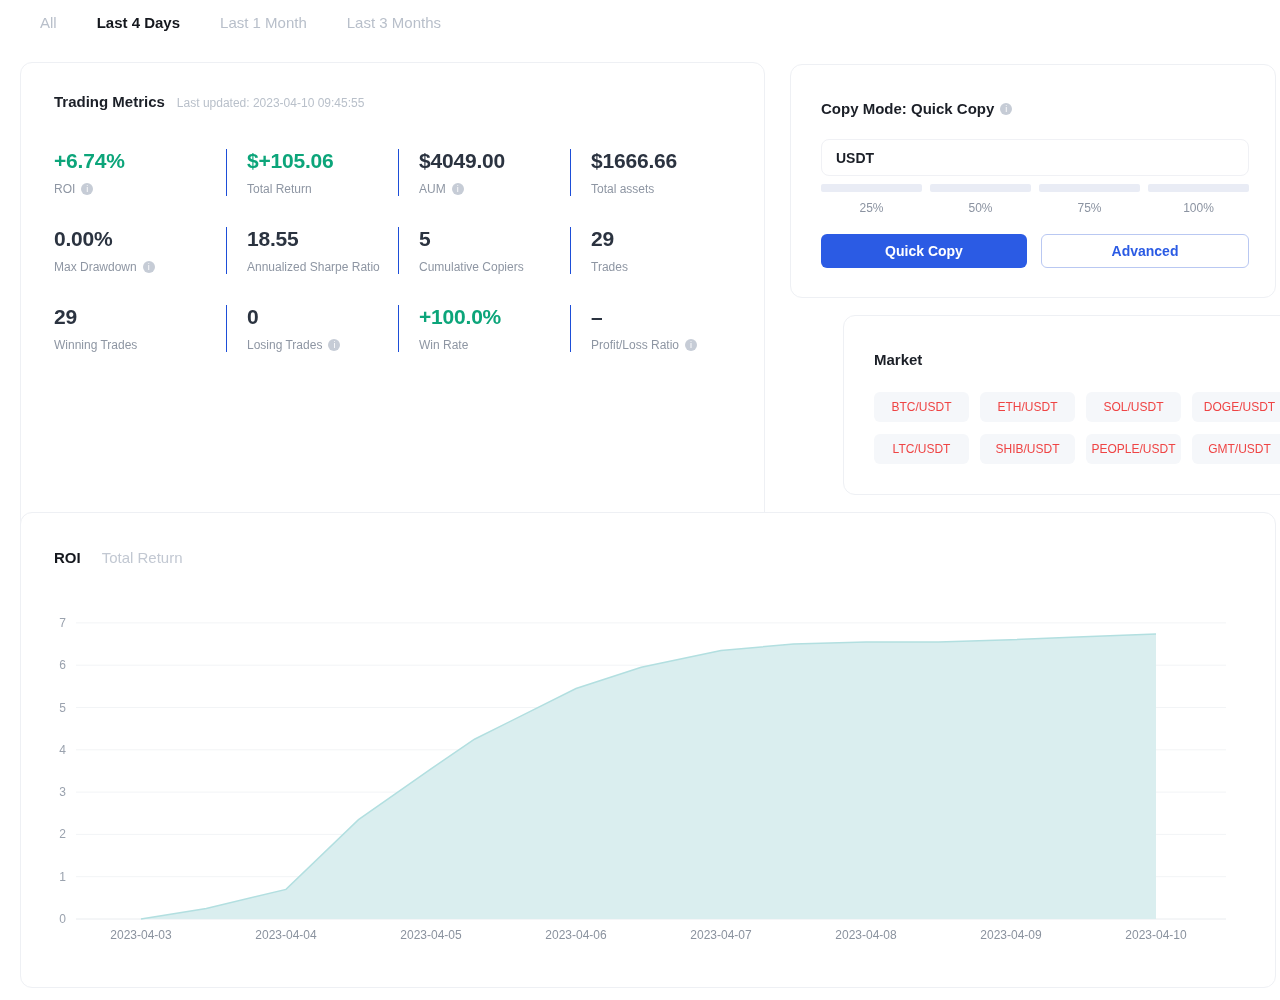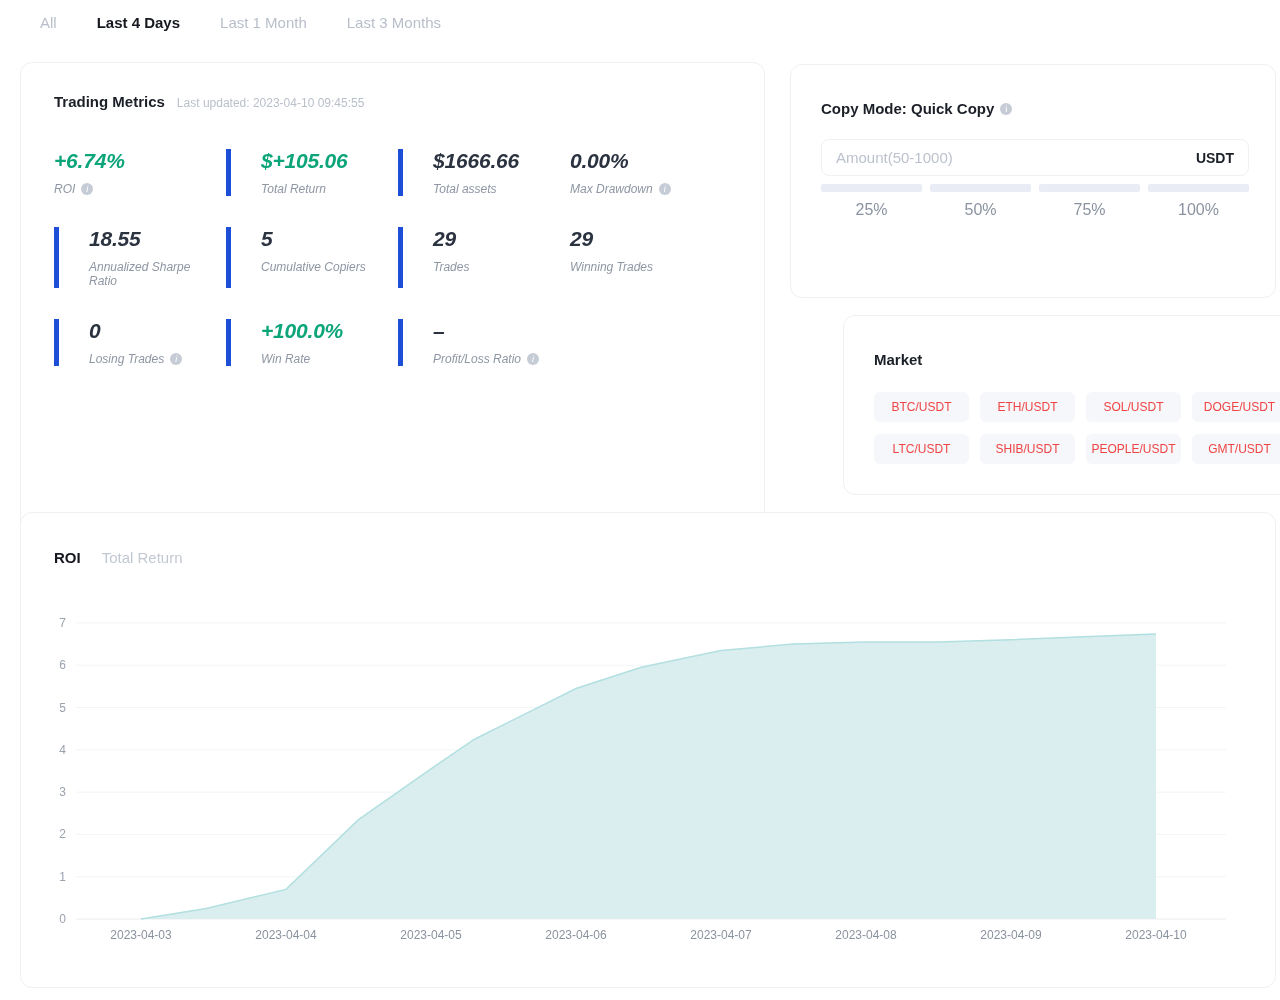--- a/index.html
+++ b/index.html
@@ -18,43 +18,43 @@
   #market-card  { left:822px; top:315px; width:486px;  height:180px;margin-left:21px; }
   #chart-card   { left:20px;  top:512px; width:1256px; height:476px; }
 
   .card-title { font-size:15px; font-weight:bold; color:#1b1f27; }
 
   
   #metrics-header { position:absolute; left:33px; top:30px; display:flex; align-items:baseline; gap:12px; }
   #metrics-updated { font-size:12px; color:#b9c0ca; }
   #metrics-grid { position:absolute; left:33px; top:86px; width:688px;
     display:grid; grid-template-columns:172px 172px 172px 172px; row-gap:31px; }
-  .metric { padding-right:8px;font-style:italic; }
-  .metric.divided { border-left:5px solid #1d4ed8; padding-left:30px; }
+  .metric { padding-right:8px; }
+  .metric.divided { border-left:1px solid #1d4ed8; padding-left:20px; }
   .metric .value { font-size:21px; font-weight:bold; color:#2b3340; letter-spacing:-0.2px; }
   .metric .value.green { color:#0ca57a; }
   .metric .label { margin-top:9px; font-size:12px; color:#8e96a3; display:flex; align-items:center; }
 
   .info { display:inline-block; width:12px; height:12px; border-radius:50%;
     background:#c6ccd6; color:#fff; font-size:9px; line-height:12px; text-align:center;
     margin-left:6px; flex:0 0 auto; cursor:pointer; }
   .info::after { content:"i"; }
 
   
   #copy-title-row { position:absolute; left:30px; top:35px; display:flex; align-items:center; }
   #amount-box { position:absolute; left:30px; top:74px; width:428px; height:37px;
     border:1px solid #f0f1f5; border-radius:8px; display:flex; align-items:center; padding:0 14px; }
   #amount-input { flex:1; border:none; outline:none; font-size:15px; color:#2b3340;
     font-family:"Liberation Sans", sans-serif; }
   #amount-input::placeholder { color:#bcc2cd; }
   #amount-currency { font-size:14px; font-weight:bold; color:#1b1f27; }
   #pct-row { position:absolute; left:30px; top:119px; width:428px; display:flex; gap:8px; }
   .pct-seg { flex:1; }
   .pct-bar { height:8px; background:#e9ecf5; border-radius:2px; cursor:pointer; }
-  .pct-label { margin-top:9px; text-align:center; font-size:16px; color:#8b93a1; }
+  .pct-label { margin-top:9px; text-align:center; font-size:12px; color:#8b93a1; }
   #copy-buttons { position:absolute; left:30px; top:169px; width:428px; display:flex; gap:14px; }
   .btn { flex:1; height:34px; border-radius:6px; font-size:14px; font-weight:bold;
     display:flex; align-items:center; justify-content:center; cursor:pointer;
     font-family:"Liberation Sans", sans-serif; }
   .btn.primary { background:#2b5be4; color:#fff; border:none; }
   .btn.secondary { background:#fff; color:#2b5be4; border:1px solid #b9c8f2; }
 
   
   #market-title { position:absolute; left:30px; top:35px; }
   #market-chips { position:absolute; left:30px; top:76px; width:412px;
@@ -94,20 +94,27 @@
           <span class="info"></span>
         </div>
   </div>
       <div class="metric divided">
     <div class="value green">$+105.06</div>
     <div class="label">
           <span class="lbl-text">Total Return</span>
         </div>
   </div>
       <div class="metric divided">
+    <div class="value">$4049.00</div>
+    <div class="label">
+          <span class="lbl-text">AUM</span>
+          <span class="info"></span>
+        </div>
+  </div>
+      <div class="metric divided">
     <div class="value">$1666.66</div>
     <div class="label">
           <span class="lbl-text">Total assets</span>
         </div>
   </div>
       <div class="metric">
     <div class="value">0.00%</div>
     <div class="label">
           <span class="lbl-text">Max Drawdown</span>
           <span class="info"></span>
@@ -159,41 +166,44 @@
   </div>
     </div>
 </div>
 
 <div class="card" id="copy-card">
   <div id="copy-title-row">
     <span class="card-title">Copy Mode: Quick Copy</span>
     <span class="info"></span>
   </div>
   <div id="amount-box">
-    <input id="amount-input" type="text" placeholder="Amount(50-1000)" style="">
     <span id="amount-currency">USDT</span>
   </div>
   <div id="pct-row">
       <div class="pct-seg">
     <div class="pct-bar"></div>
     <div class="pct-label">25%</div>
   </div>
       <div class="pct-seg">
     <div class="pct-bar"></div>
     <div class="pct-label">50%</div>
   </div>
       <div class="pct-seg">
     <div class="pct-bar"></div>
     <div class="pct-label">75%</div>
   </div>
       <div class="pct-seg">
     <div class="pct-bar"></div>
     <div class="pct-label">100%</div>
   </div>
     </div>
+  <div id="copy-buttons">
+    <button class="btn primary">Quick Copy</button>
+    <button class="btn secondary">Advanced</button>
+  </div>
 </div>
 
 <div class="card" id="market-card">
   <span class="card-title" id="market-title">Market</span>
   <div id="market-chips">
       <div class="chip">BTC/USDT</div>
       <div class="chip">ETH/USDT</div>
       <div class="chip">SOL/USDT</div>
       <div class="chip">DOGE/USDT</div>
       <div class="chip">LTC/USDT</div>

